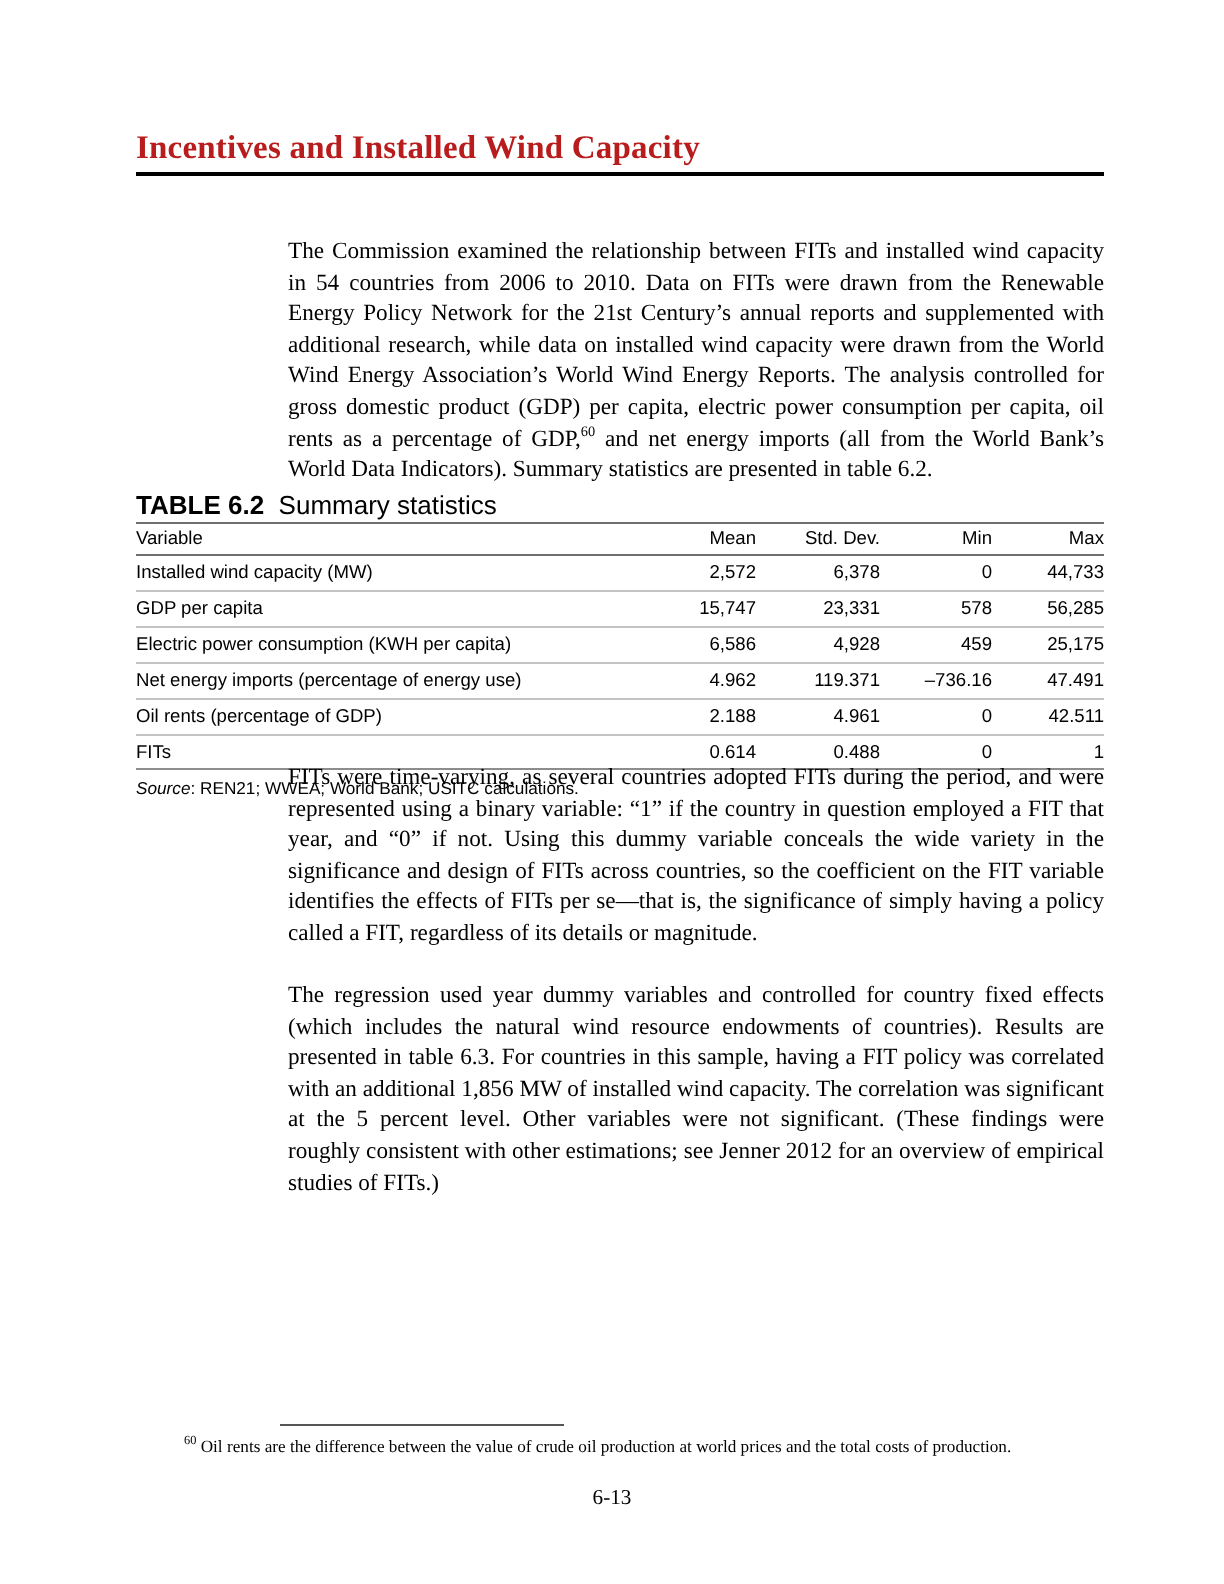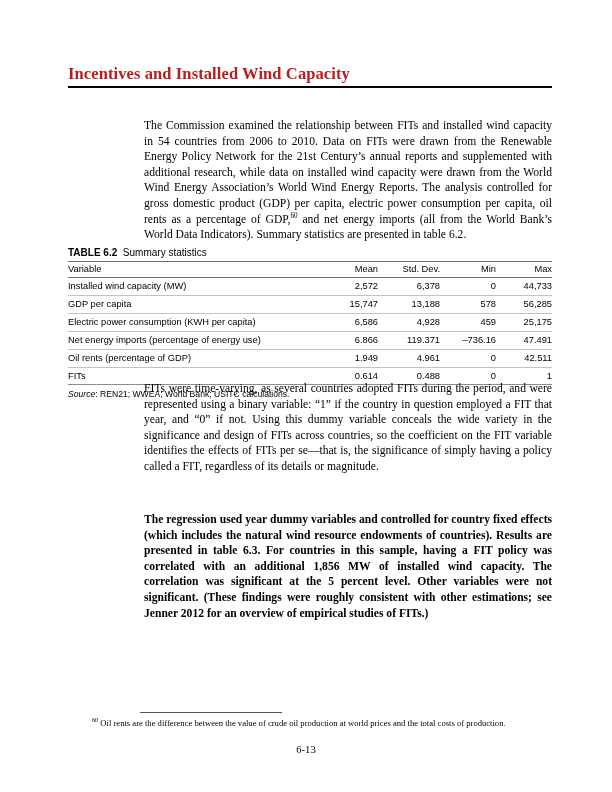--- a/index.html
+++ b/index.html
@@ -61,32 +61,32 @@
     font-family: "Liberation Serif", "DejaVu Serif", serif;
   }
   sup.fn {
     font-size: 7.2px;
     vertical-align: super;
     line-height: 0;
   }
 
   #para1-wrap { top: 118px; }
   #para2-wrap { top: 381px; }
-  #para3-wrap { top: 512px; font-weight: bold; }
+  #para3-wrap { top: 490px; }
 
   
   .table-block {
     position: absolute;
     left: 68px;
     top: 247px;
     width: 484px;
     font-family: "Liberation Sans", "DejaVu Sans", sans-serif;
   }
   .table-caption {
-    font-size: 10px;
+    font-size: 13px;
     line-height: 12px;
     padding-bottom: 1.5px;
     color: #000;
   }
   .table-caption .tbl-label {
     font-weight: bold;
   }
   table.stats {
     border-collapse: collapse;
     width: 484px;
@@ -201,41 +201,41 @@
         <tr>
           <td class="c-var">Installed wind capacity (MW)</td>
           <td class="c-num c-mean">2,572</td>
           <td class="c-num c-sd">6,378</td>
           <td class="c-num c-min">0</td>
           <td class="c-num c-max">44,733</td>
         </tr>
         <tr>
           <td class="c-var">GDP per capita</td>
           <td class="c-num c-mean">15,747</td>
-          <td class="c-num c-sd">13,188</td>
+          <td class="c-num c-sd">23,331</td>
           <td class="c-num c-min">578</td>
           <td class="c-num c-max">56,285</td>
         </tr>
         <tr>
           <td class="c-var">Electric power consumption (KWH per capita)</td>
           <td class="c-num c-mean">6,586</td>
           <td class="c-num c-sd">4,928</td>
           <td class="c-num c-min">459</td>
           <td class="c-num c-max">25,175</td>
         </tr>
         <tr>
           <td class="c-var">Net energy imports (percentage of energy use)</td>
-          <td class="c-num c-mean">6.866</td>
+          <td class="c-num c-mean">4.962</td>
           <td class="c-num c-sd">119.371</td>
           <td class="c-num c-min">–736.16</td>
           <td class="c-num c-max">47.491</td>
         </tr>
         <tr>
           <td class="c-var">Oil rents (percentage of GDP)</td>
-          <td class="c-num c-mean">1.949</td>
+          <td class="c-num c-mean">2.188</td>
           <td class="c-num c-sd">4.961</td>
           <td class="c-num c-min">0</td>
           <td class="c-num c-max">42.511</td>
         </tr>
         <tr>
           <td class="c-var">FITs</td>
           <td class="c-num c-mean">0.614</td>
           <td class="c-num c-sd">0.488</td>
           <td class="c-num c-min">0</td>
           <td class="c-num c-max">1</td>

